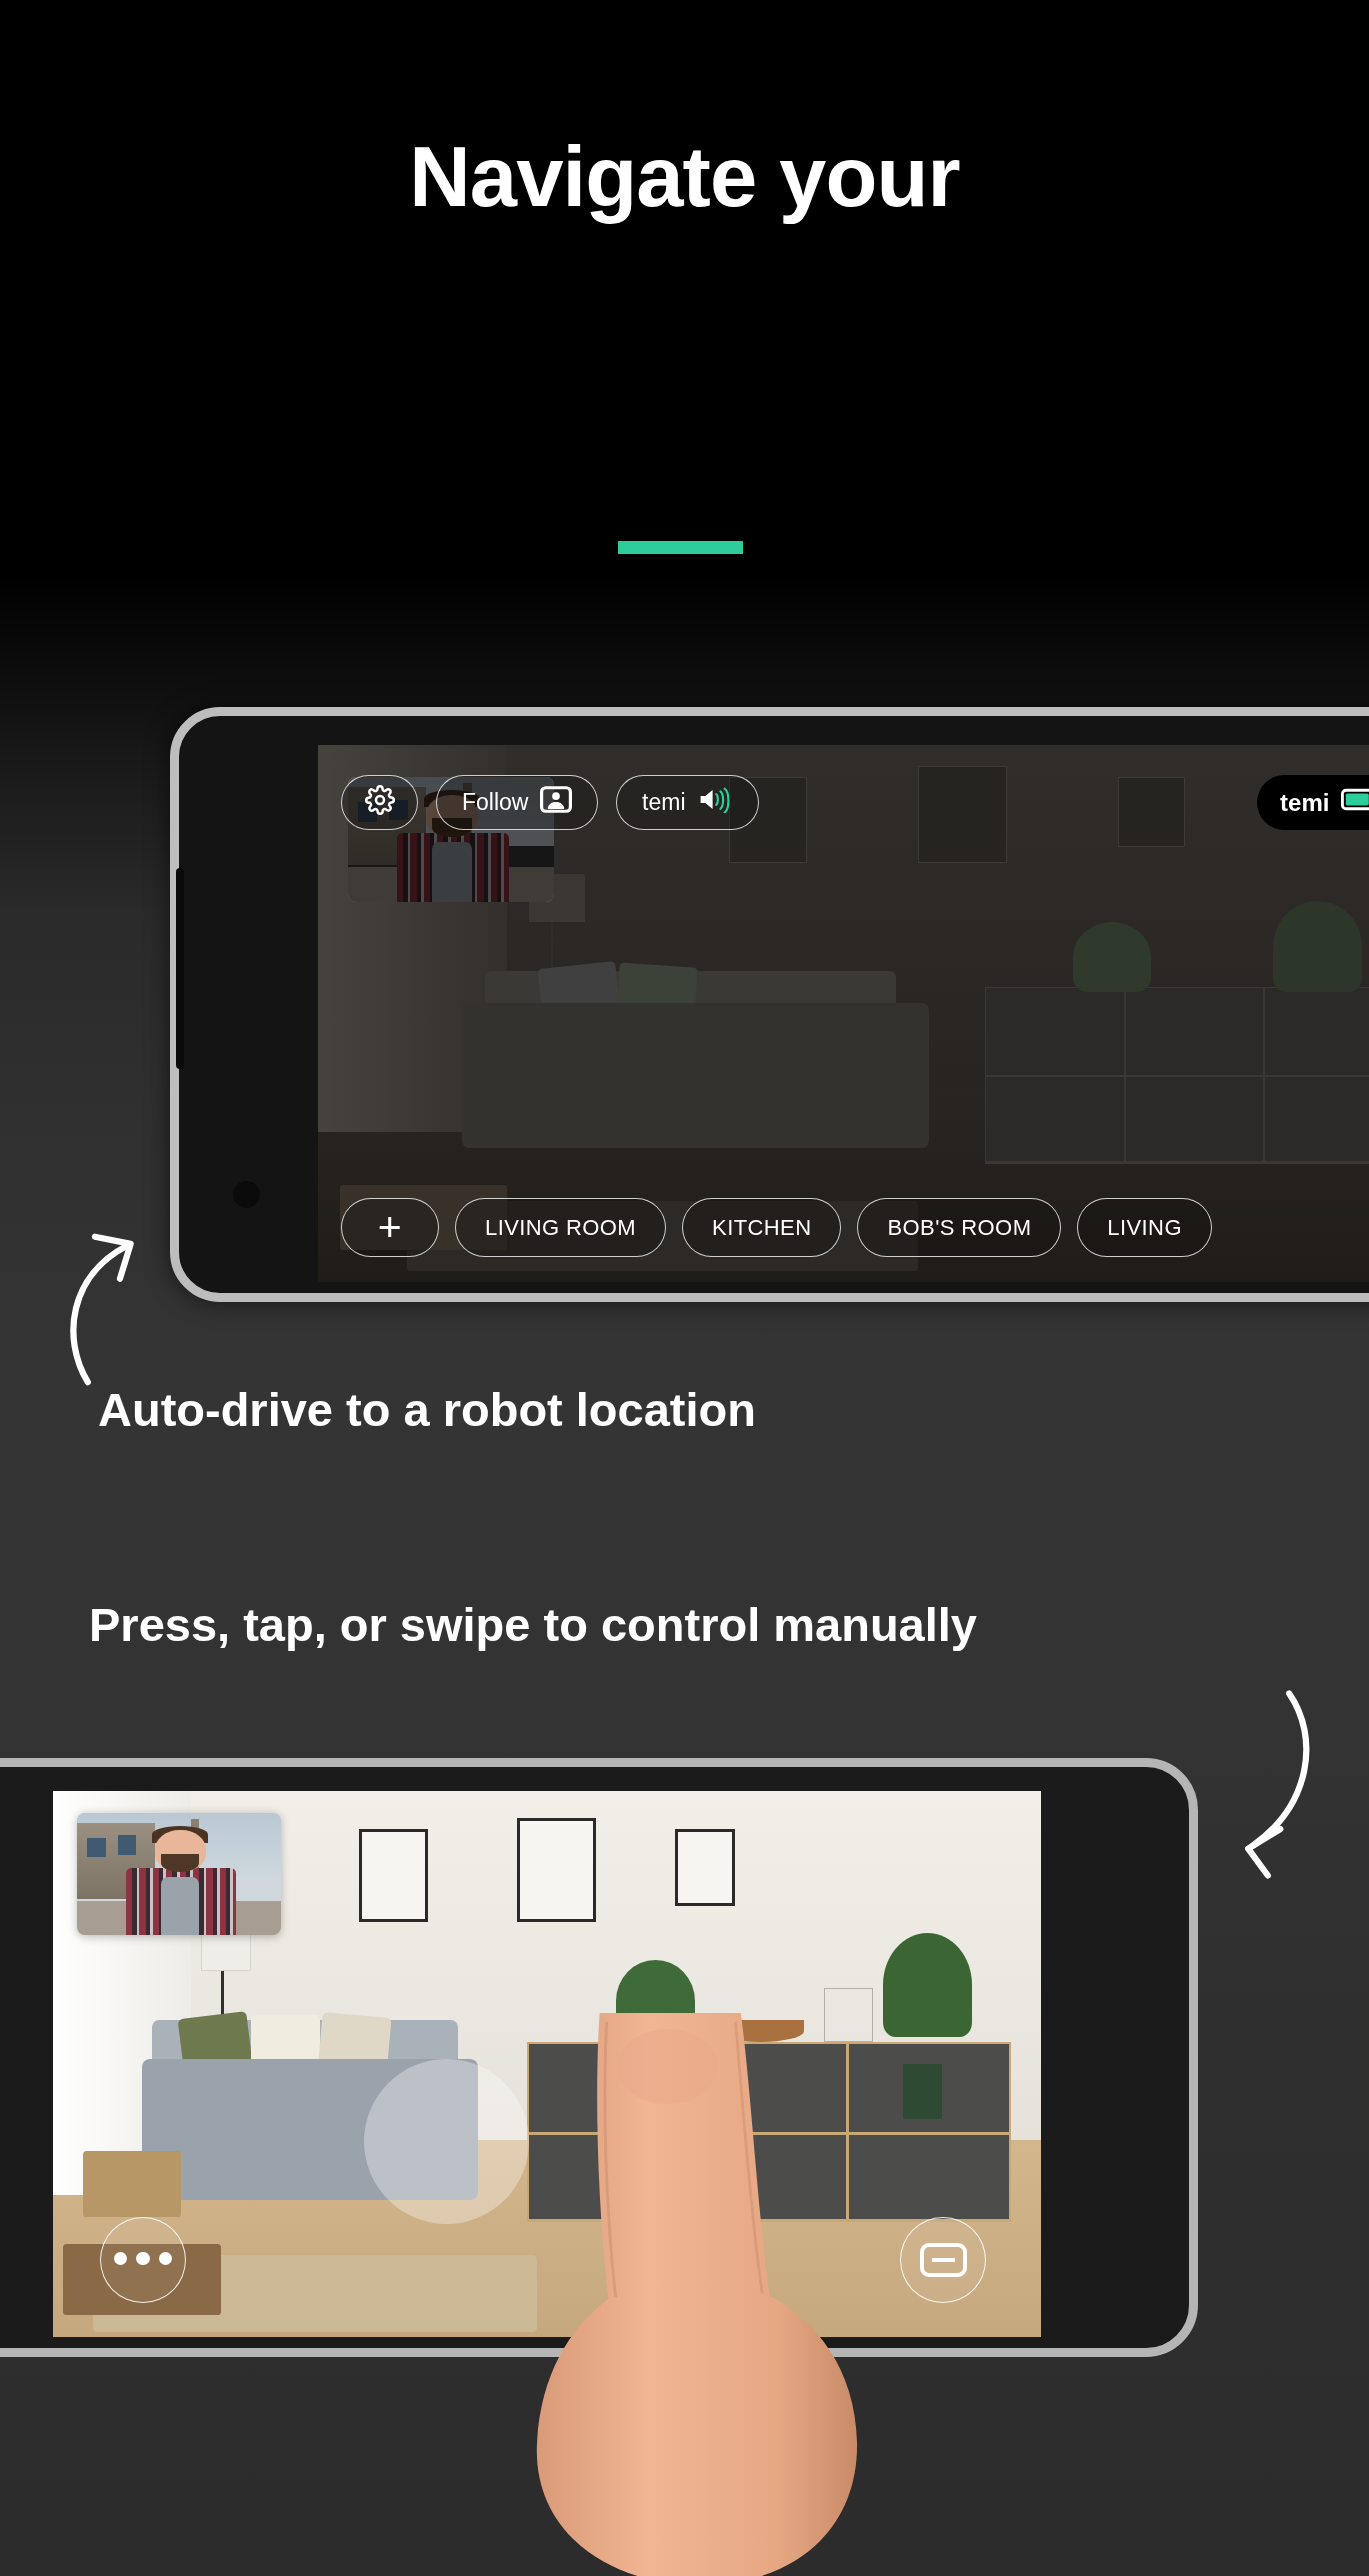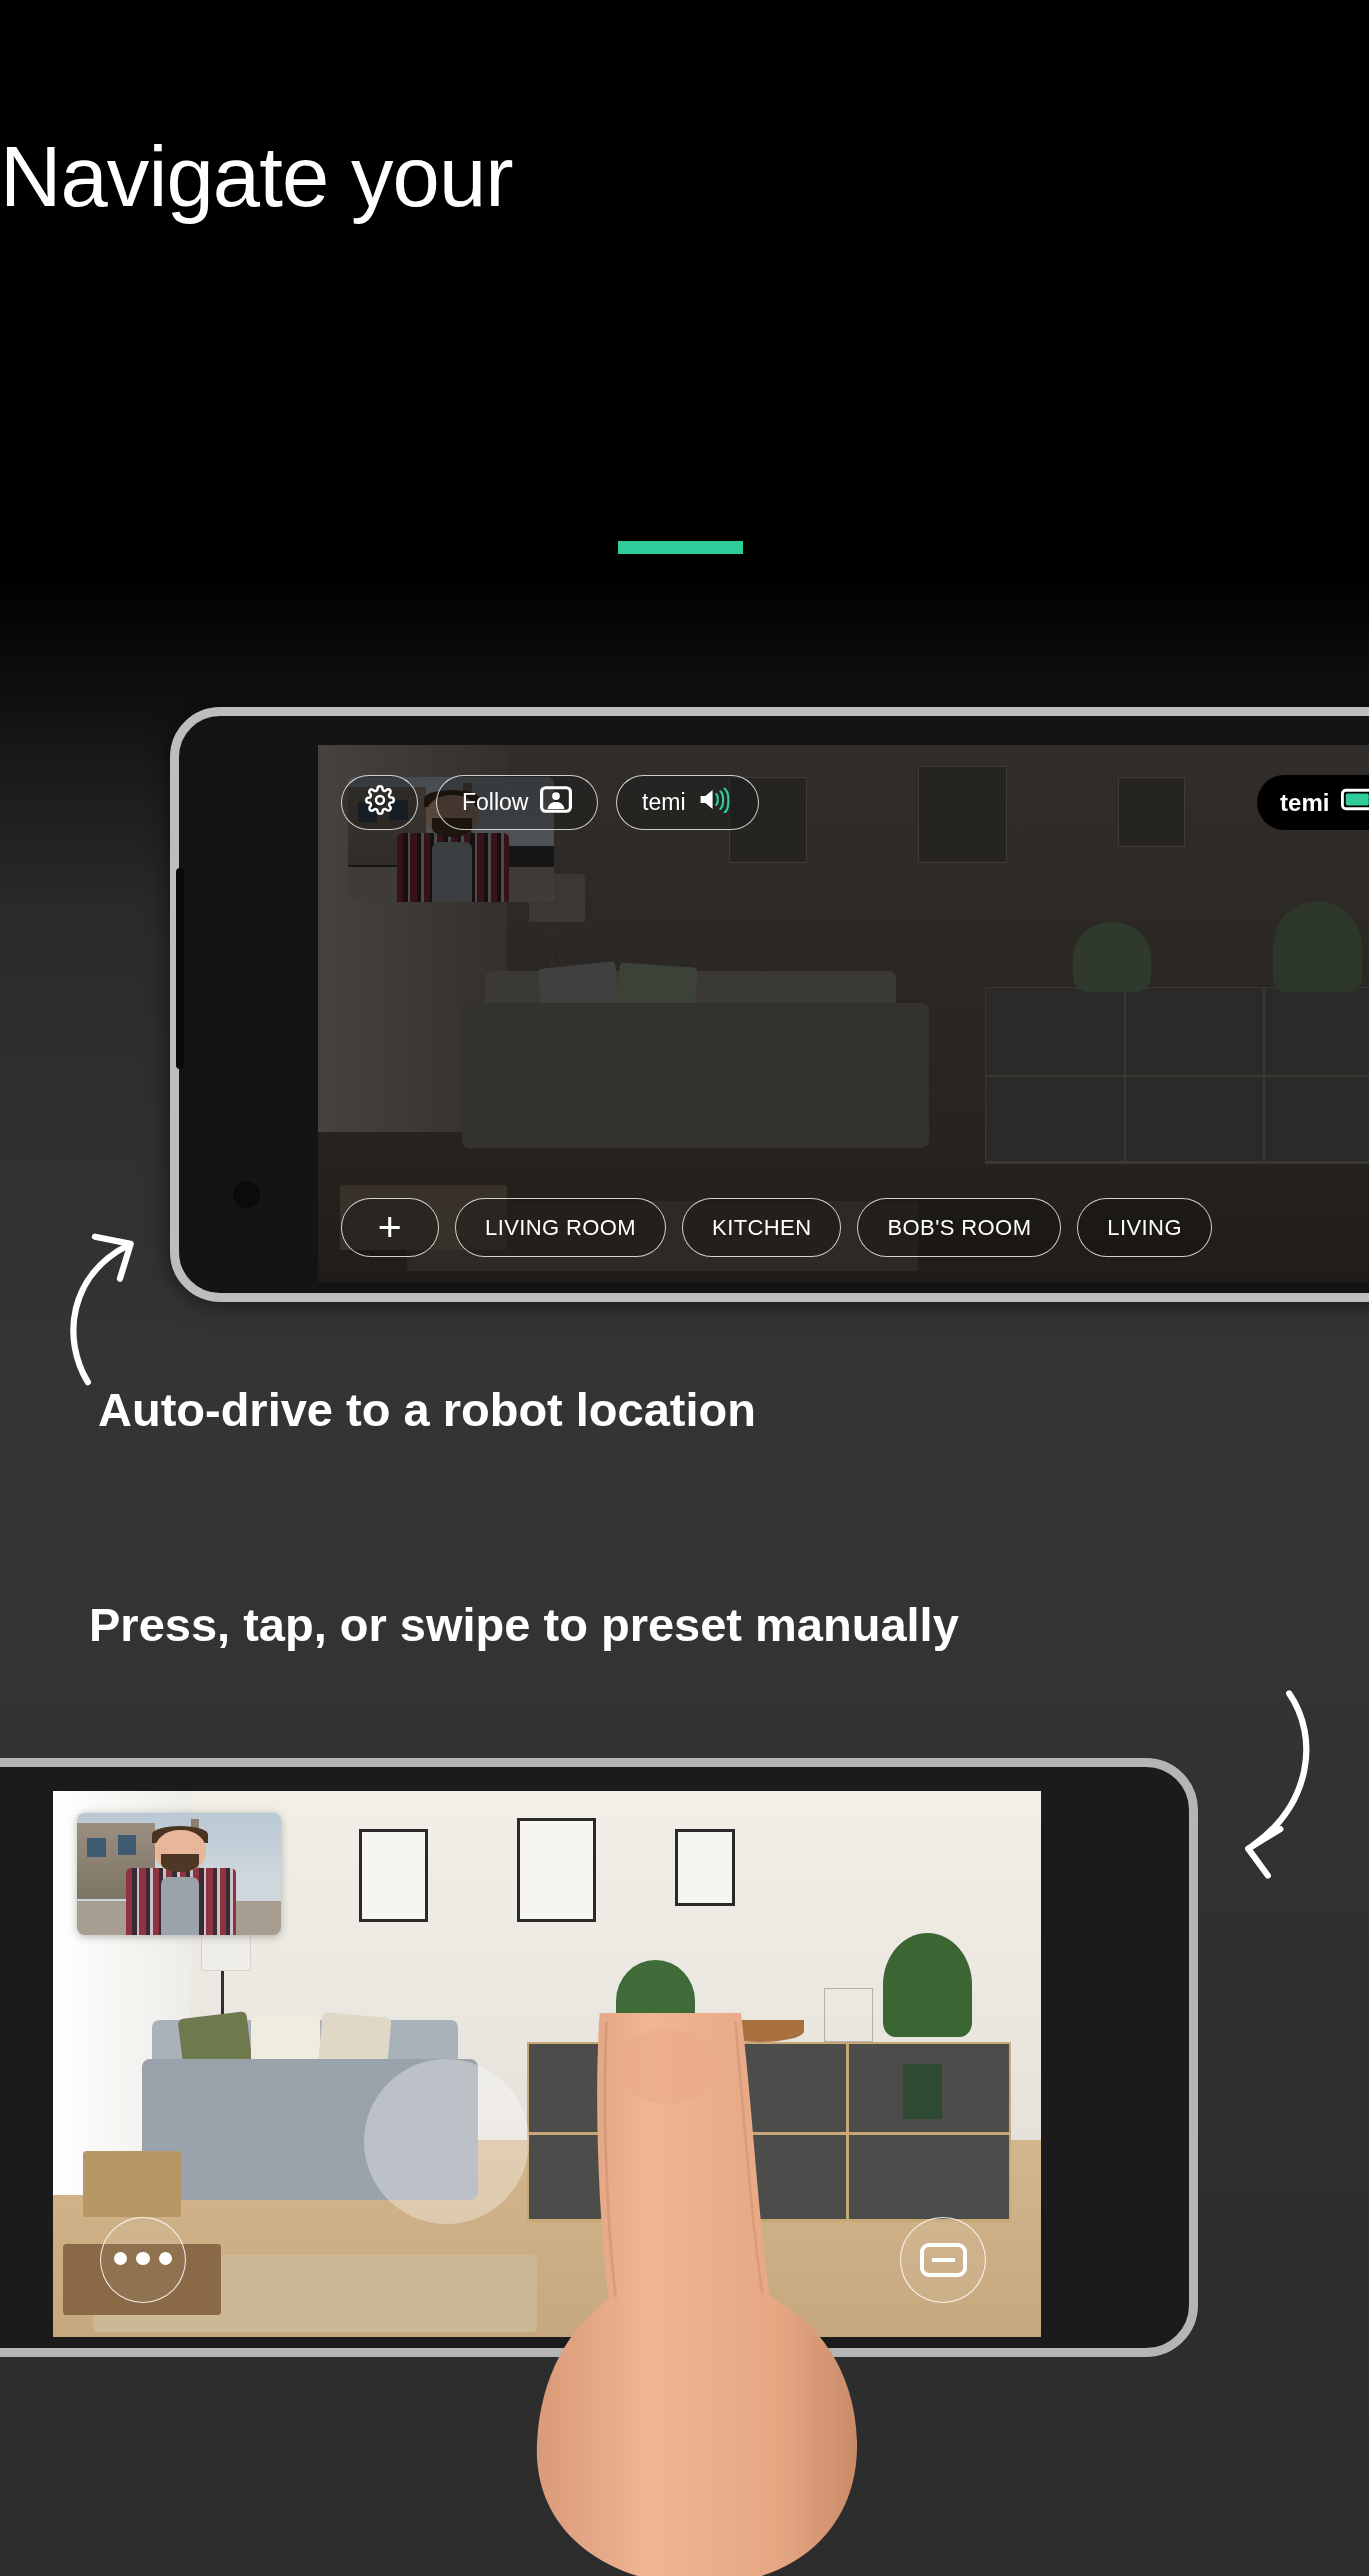--- a/index.html
+++ b/index.html
@@ -29,23 +29,24 @@
         #2c2c2c 2576px);
     overflow: hidden;
   }
 
   
   .headline {
     position: absolute;
     top: 134px;
     left: 0;
     width: 1369px;
+    text-align: center;
     color: #ffffff;
     font-size: 85px;
-    font-weight: normal;
+    font-weight: bold;
     line-height: 1.0;
     letter-spacing: -0.9px;
   }
   .headline .l2 { display: block; margin-top: 30px; }
 
   .accent-bar {
     position: absolute;
     top: 541px;
     left: 618px;
     width: 125px;
@@ -506,21 +507,21 @@
   </div>
 
   <div class="arrow arrow-left">
     <svg width="116" height="197" viewBox="0 0 130 220" fill="none">
       <path d="M48 215 C 18 165, 28 95, 92 62" stroke="#fff" stroke-width="7" stroke-linecap="round"></path>
       <path d="M56 52 L 96 60 L 84 99" stroke="#fff" stroke-width="7" stroke-linecap="round" stroke-linejoin="round" fill="none"></path>
     </svg>
   </div>
 
   <div class="caption caption-1">Auto-drive to a robot location</div>
-  <div class="caption caption-2">Press, tap, or swipe to preset manually</div>
+  <div class="caption caption-2">Press, tap, or swipe to control manually</div>
 
   <div class="arrow arrow-right">
     <svg width="116" height="206" viewBox="0 0 130 230" fill="none">
       <path d="M72 18 C 106 68, 96 142, 32 188" stroke="#fff" stroke-width="7" stroke-linecap="round"></path>
       <path d="M62 170 L 26 192 L 48 222" stroke="#fff" stroke-width="7" stroke-linecap="round" stroke-linejoin="round" fill="none"></path>
     </svg>
   </div>
 
   <div class="phone2">
 

